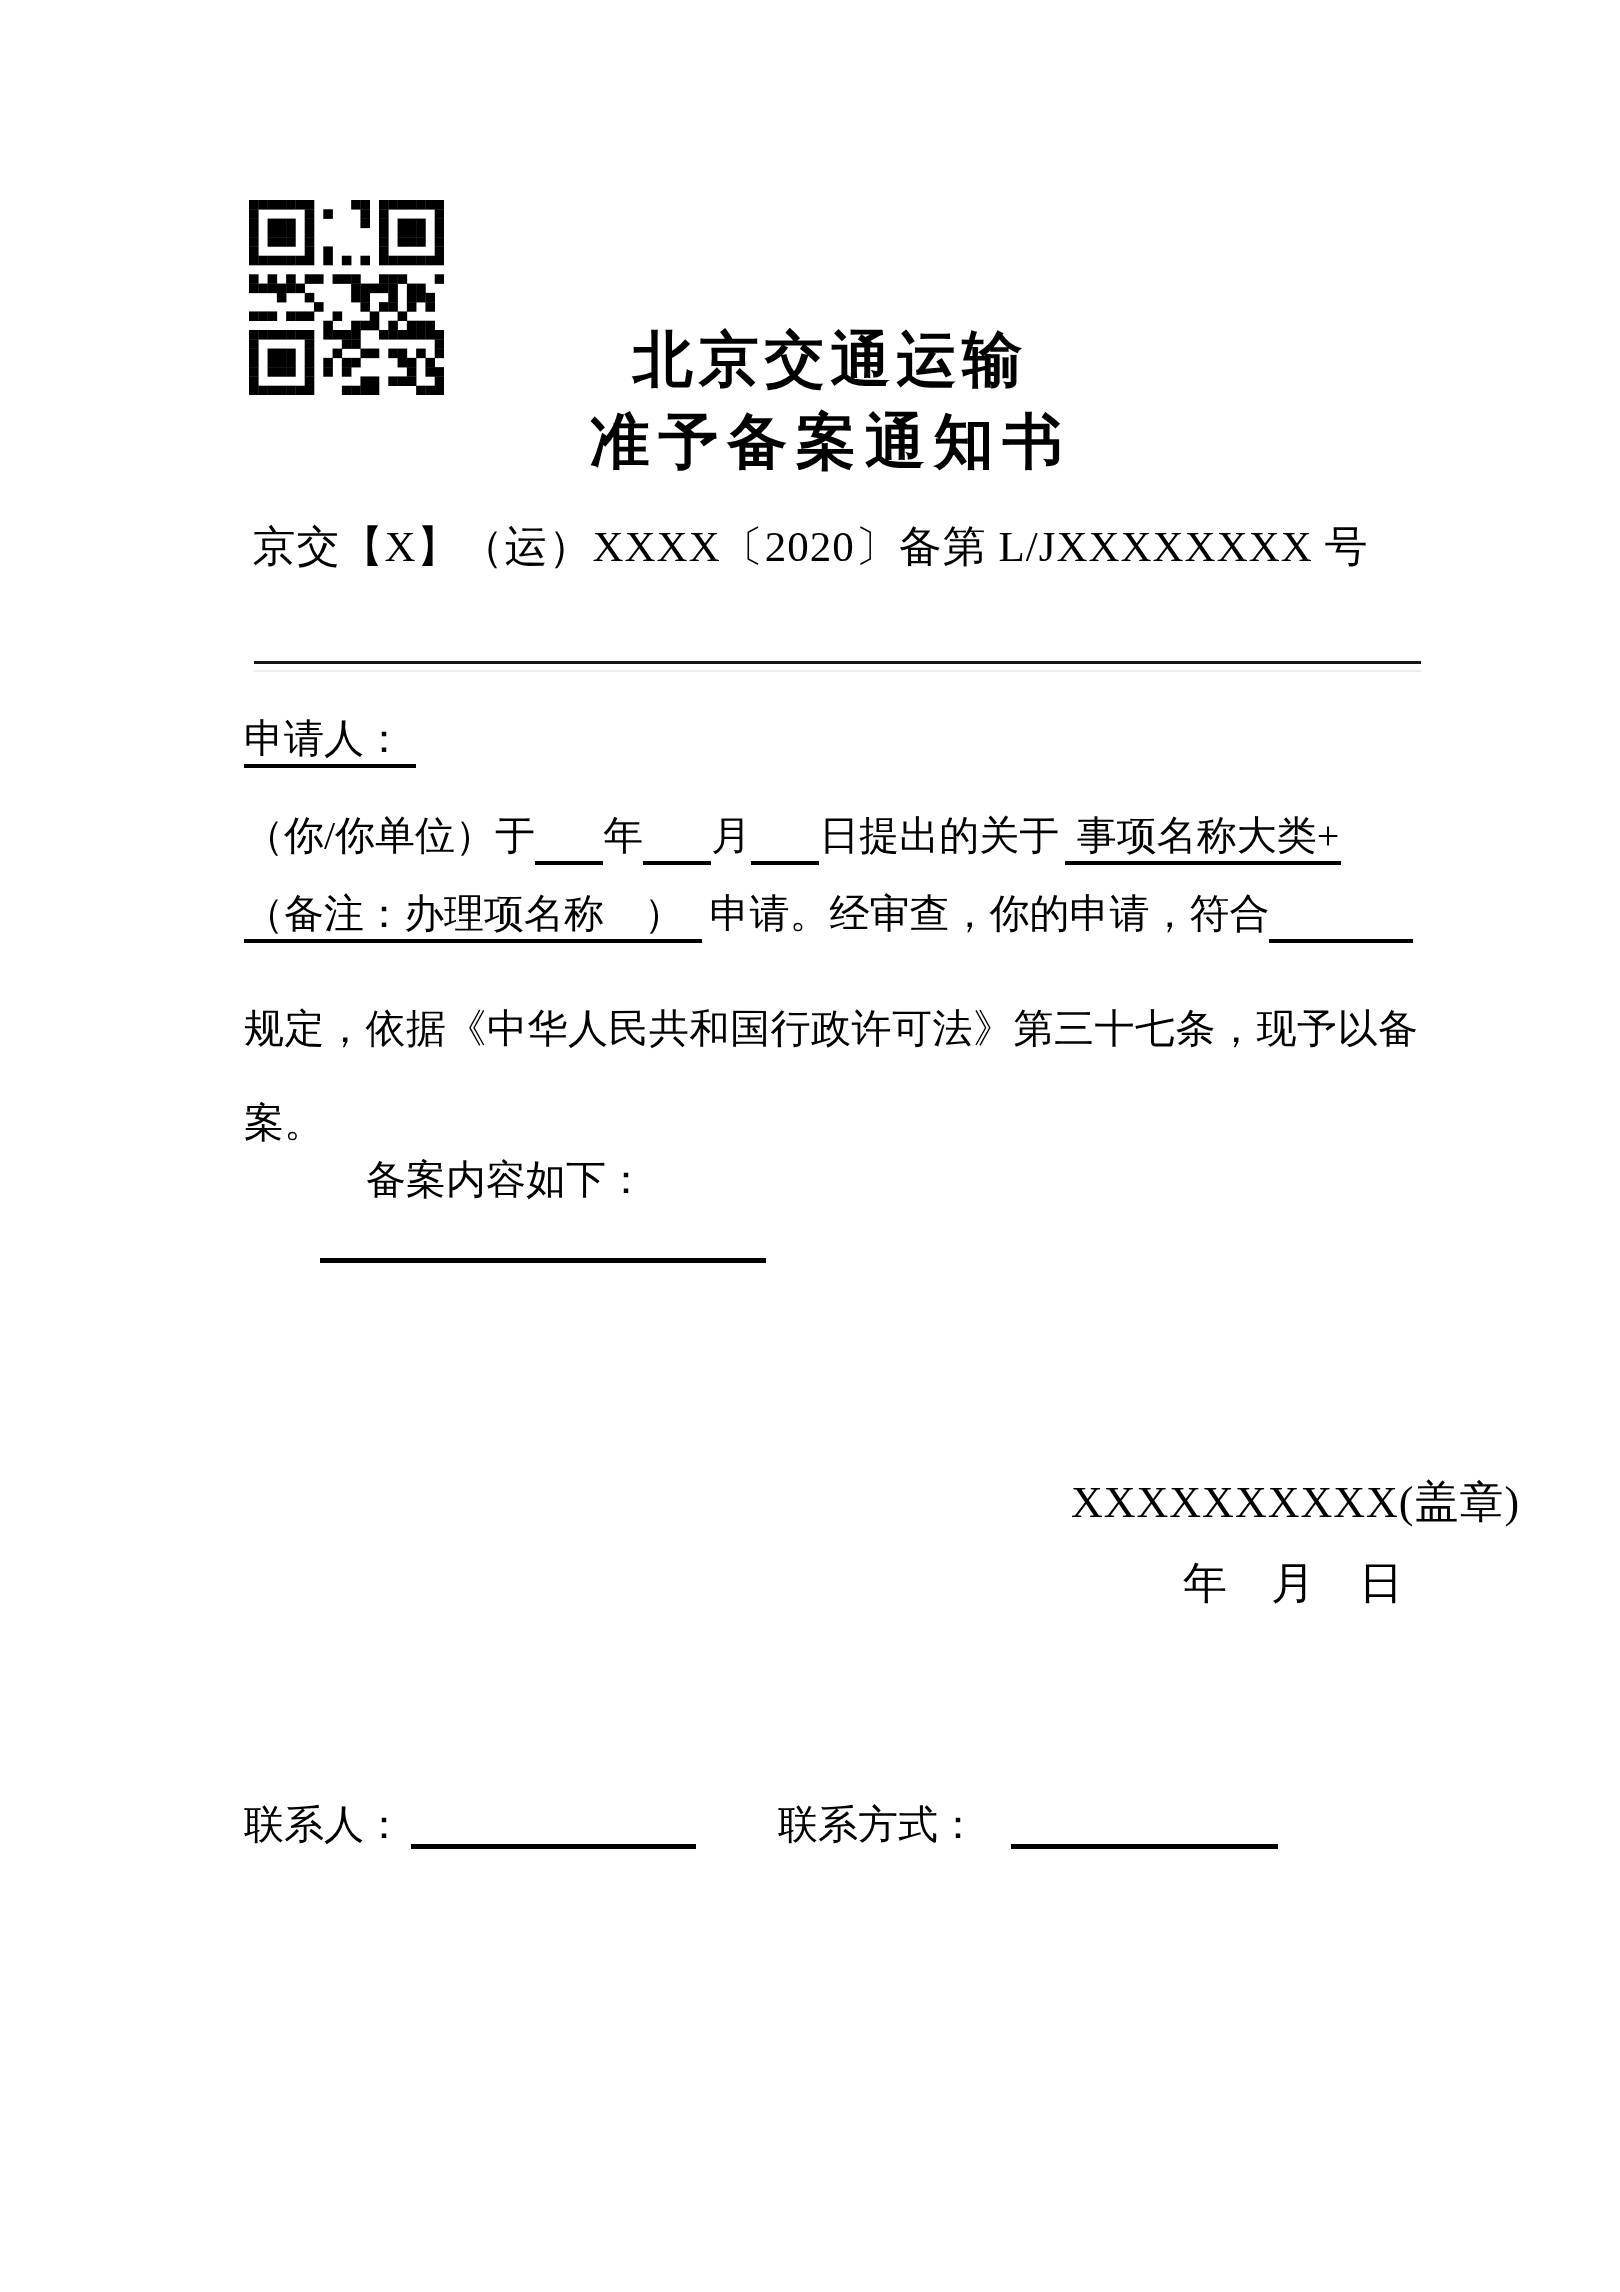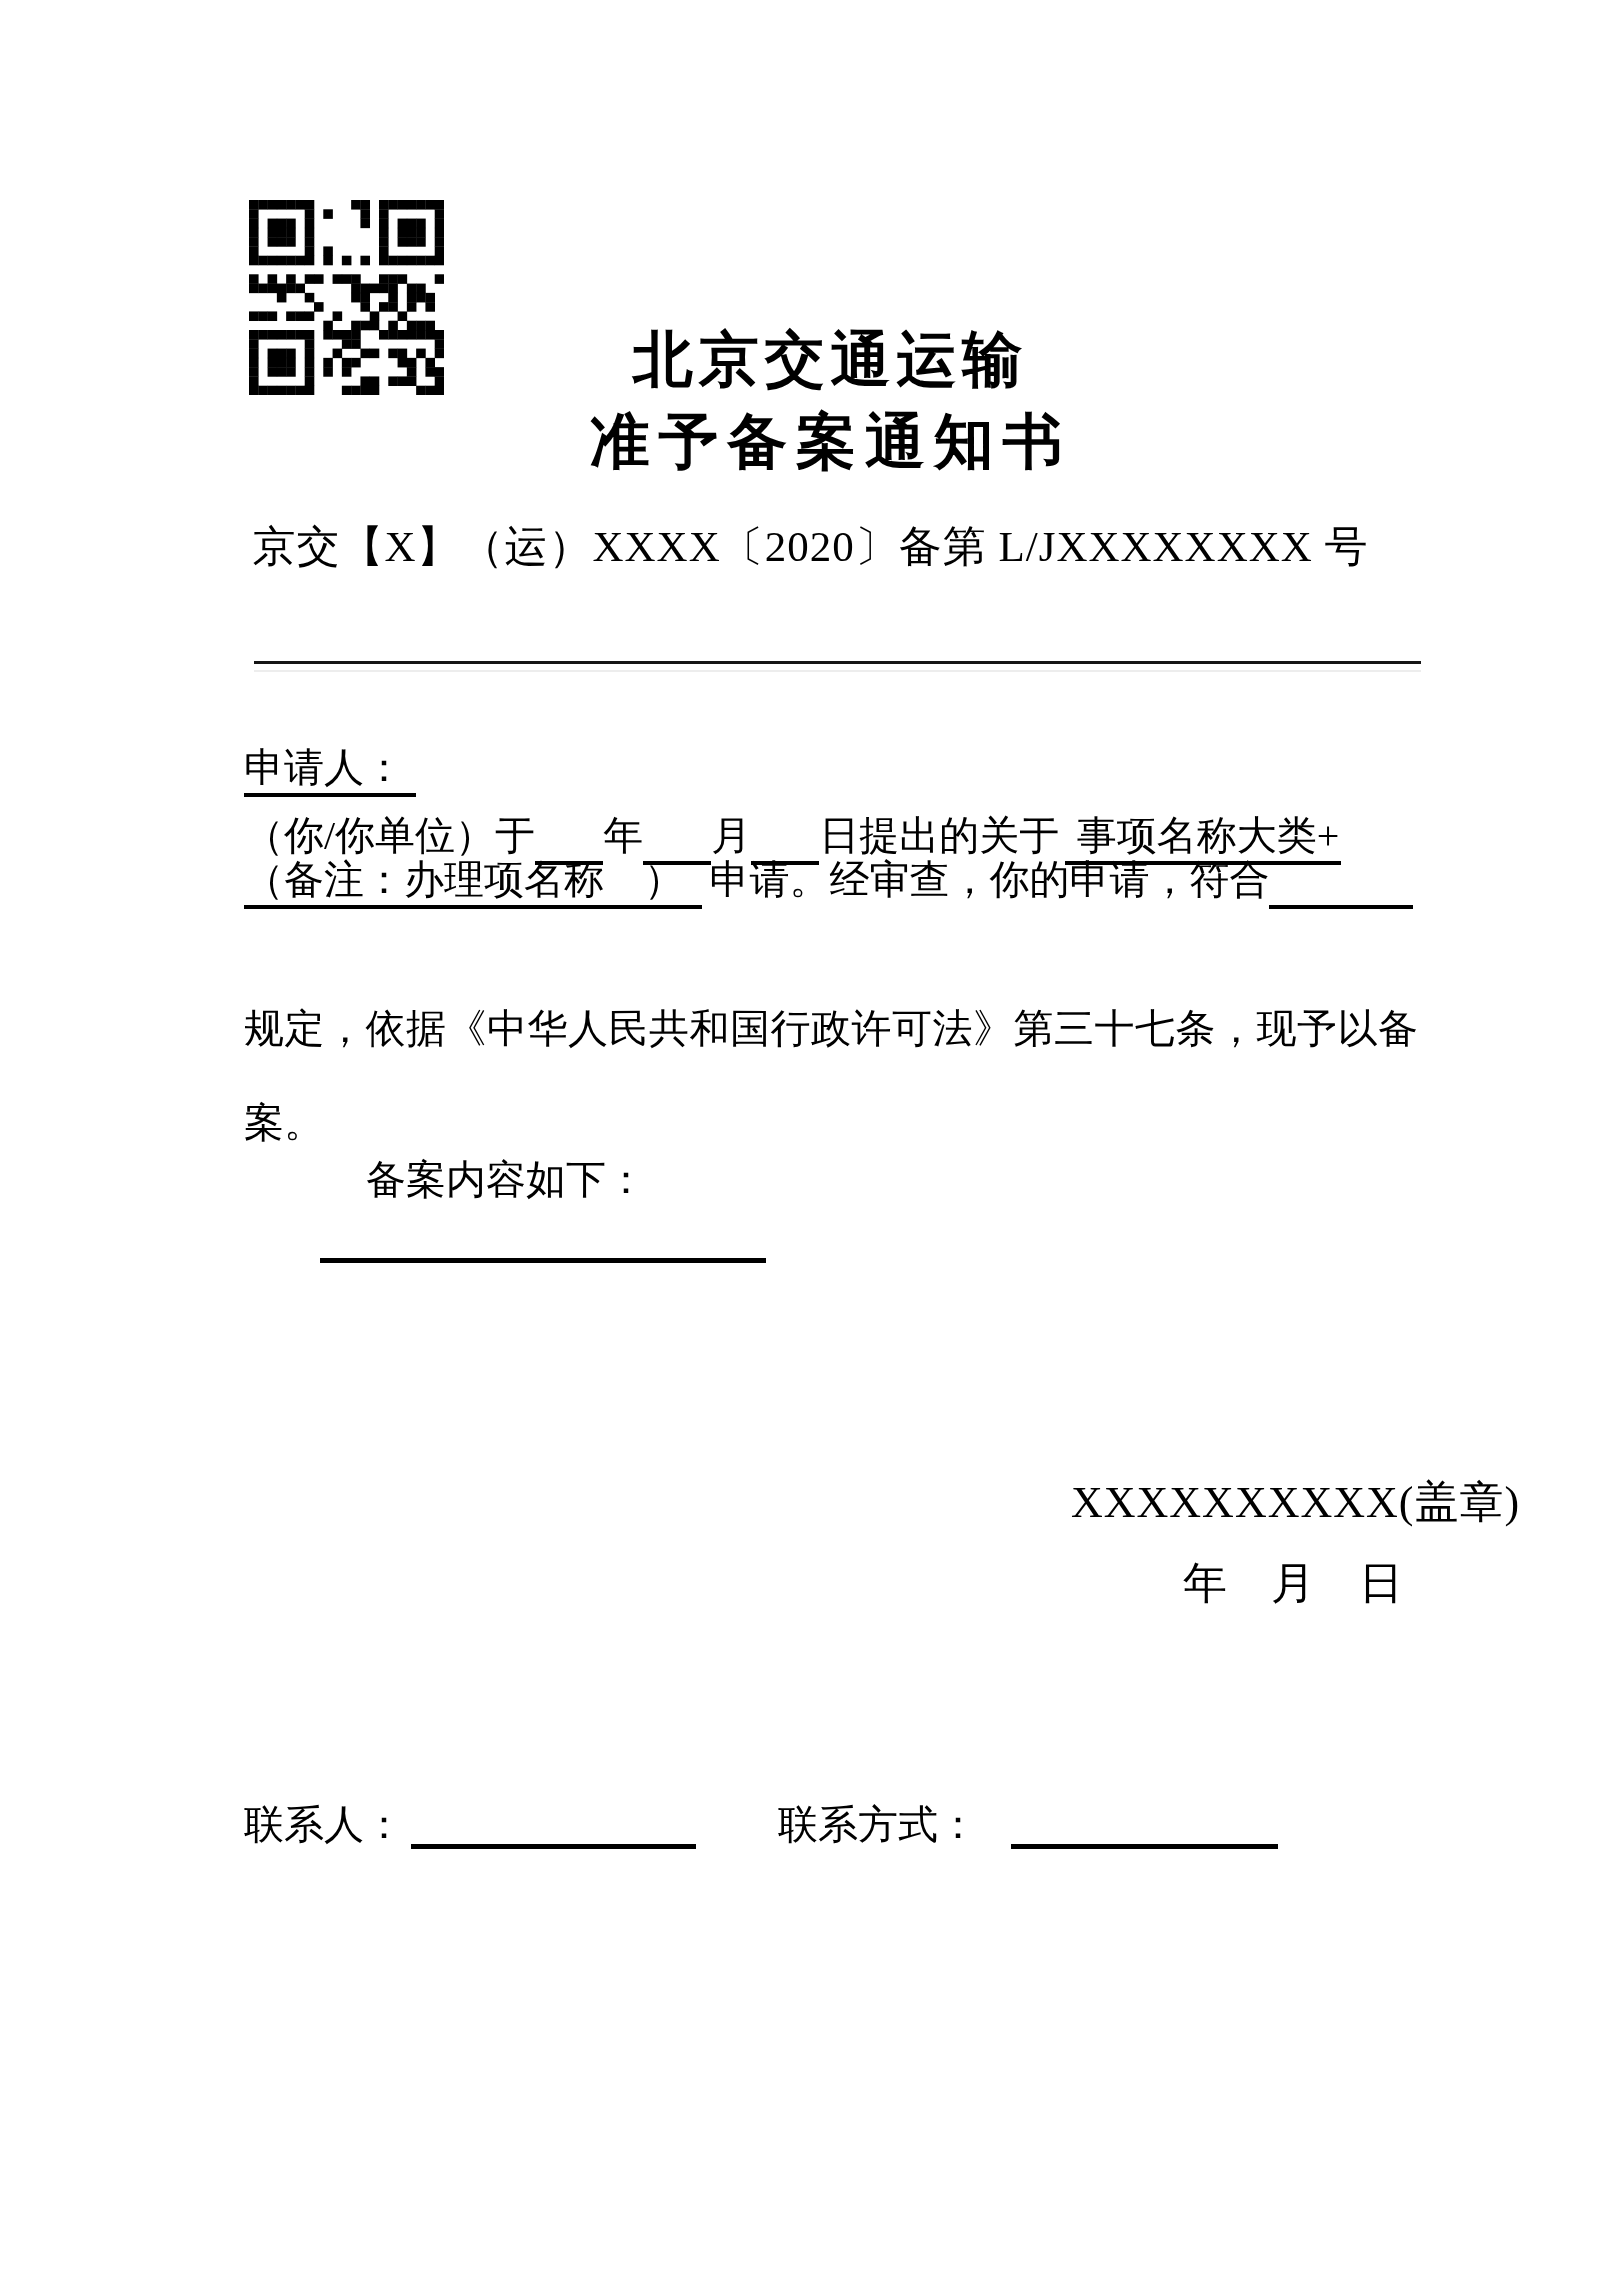--- a/index.html
+++ b/index.html
@@ -22,27 +22,27 @@
   .title-2{top:408px;letter-spacing:8.8px;}
   
   .docnum{left:0;right:0;top:520px;text-align:center;font-size:43px;line-height:53px;letter-spacing:1px;}
   
   .divider{left:254px;top:661px;width:1167px;height:2.9px;background:#151515;}
   .divider-shadow{left:254px;top:670px;width:1167px;height:2px;background:#ededed;}
   
   .bline{font-size:40px;line-height:47px;}
   .l1{left:244px;top:715px;}
   .l2{left:244px;top:812px;}
-  .l3{left:244px;top:856px;}
+  .l3{left:244px;top:890px;}
   .l4{left:244px;top:1005px;letter-spacing:0.5px;}
   .l5{left:244px;top:1099px;}
   .l6{left:326px;top:1156px;margin-left:40px;}
   
   .ul-seg{border-bottom:4.9px solid #000;padding-bottom:2px;display:inline-block;}
-  .seg-applicant{min-width:172px;margin-top:29px;}
+  .seg-applicant{min-width:172px;}
   .seg-note{padding-right:17.6px;margin-right:7.8px;}
   .seg-matter{padding-left:11.7px;padding-right:2px;margin-left:5.9px;}
   
   .blank{display:inline-block;border-bottom:4.9px solid #000;height:41px;vertical-align:bottom;}
   .blank-date{width:68px;}
   .blank-comply{width:144px;}
   
   .content-rule{left:320px;top:1258px;width:446px;height:4.9px;background:#000;}
   
   .seal-line{left:1071px;top:1477px;font-size:44px;line-height:51px;letter-spacing:1px;text-align:center;}

